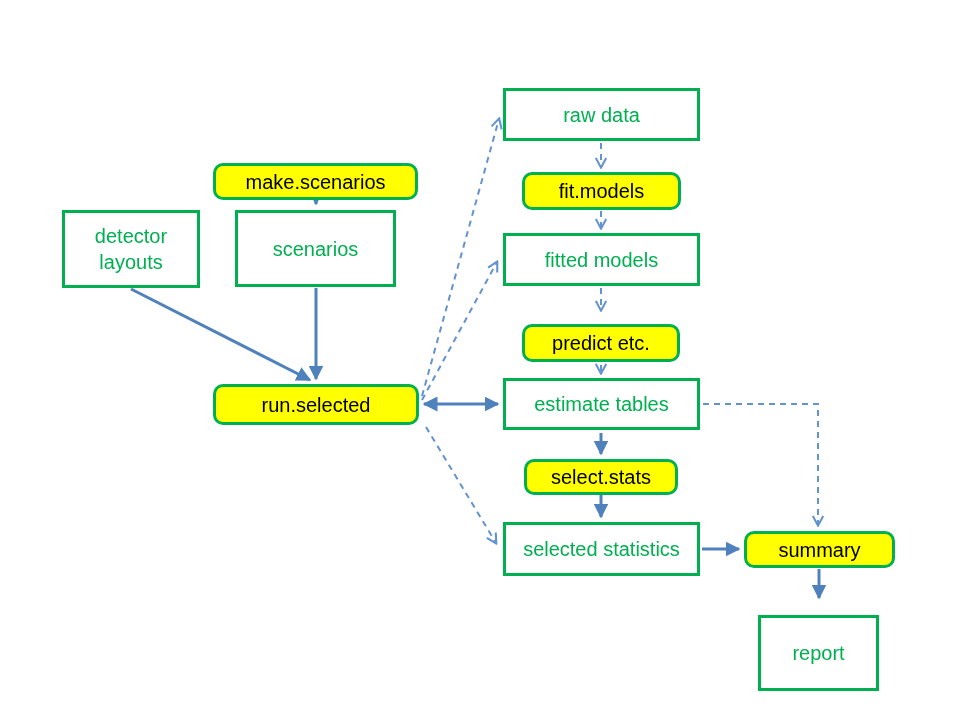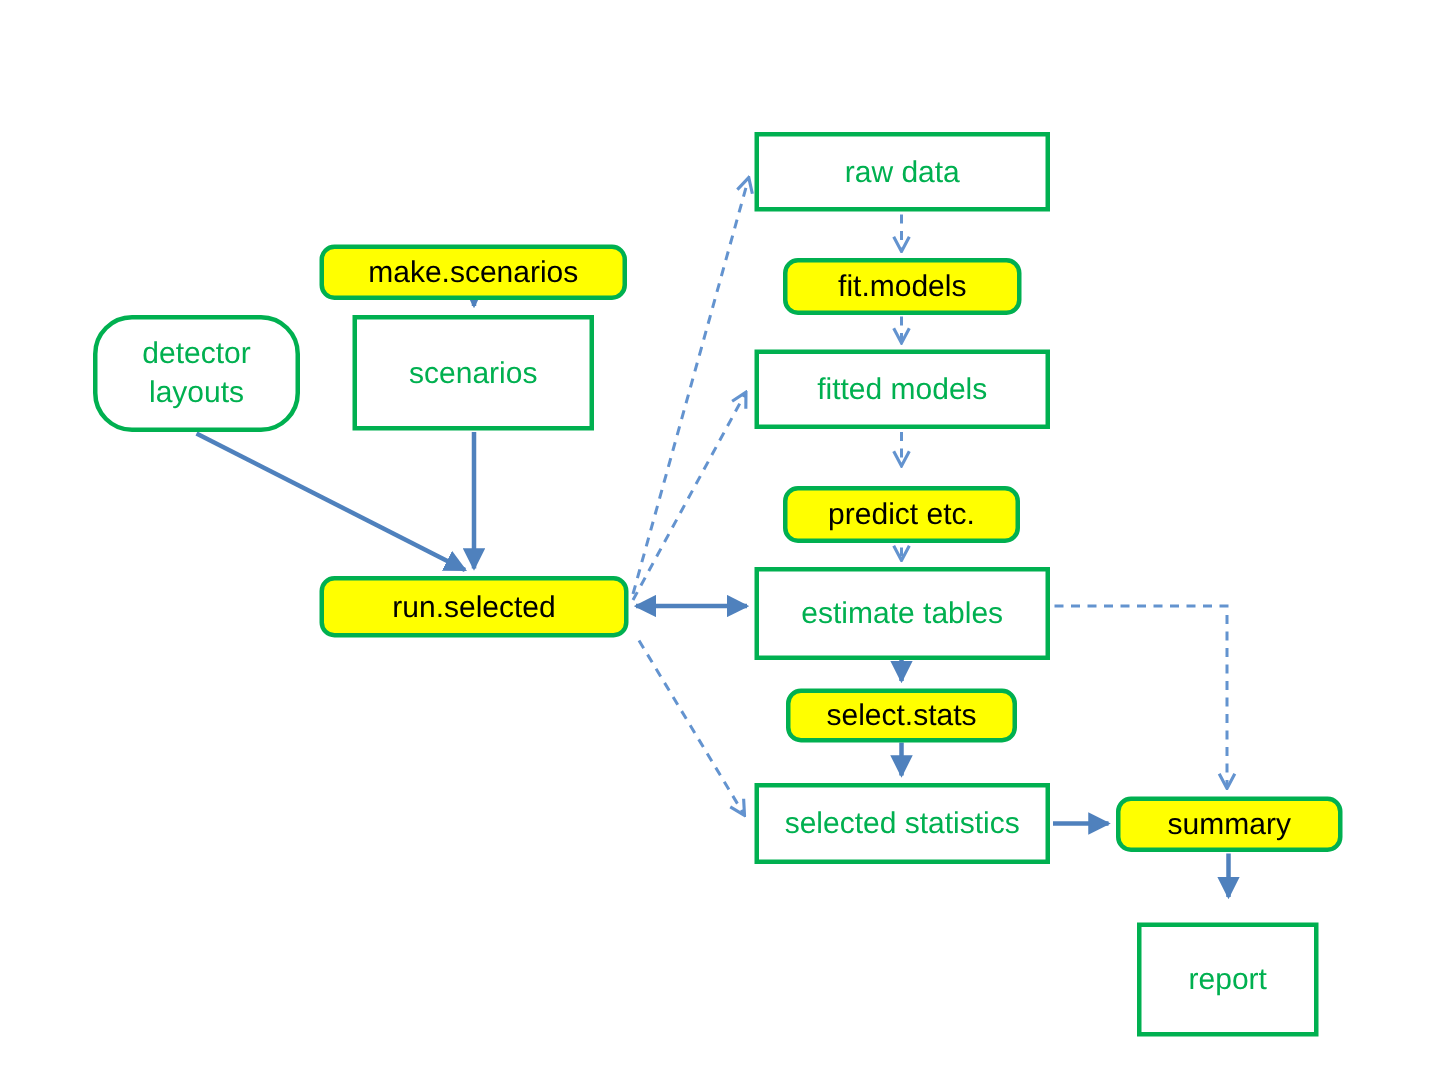--- a/index.html
+++ b/index.html
@@ -68,42 +68,42 @@
       <polyline points="601,354 601,373" fill="none" stroke="#6393CF" stroke-width="2" stroke-dasharray="6 5" marker-end="url(#ah-dashed)"></polyline>
       <polyline points="422,396 499,119" fill="none" stroke="#6393CF" stroke-width="2" stroke-dasharray="6 5" marker-end="url(#ah-dashed)"></polyline>
       <polyline points="422,400 497,262" fill="none" stroke="#6393CF" stroke-width="2" stroke-dasharray="6 5" marker-end="url(#ah-dashed)"></polyline>
       <polyline points="426,427 496,543" fill="none" stroke="#6393CF" stroke-width="2" stroke-dasharray="6 5" marker-end="url(#ah-dashed)"></polyline>
       <polyline points="703,404 818,404 818,525" fill="none" stroke="#6393CF" stroke-width="2" stroke-dasharray="6 5" marker-end="url(#ah-dashed)"></polyline>
     </svg>
   <div id="nodes">
       <div class="node function" style="left: 213px; top: 140px; width: 205px; height: 37px; margin-top: 23px;">
         <span class="label">make.scenarios</span>
       </div>
-      <div class="node data" style="left: 62px; top: 210px; width: 138px; height: 78px; border-radius: 26px;">
+      <div class="node data" style="left: 62px; top: 210px; width: 138px; height: 78px;">
         <span class="label">detector layouts</span>
       </div>
       <div class="node data" style="left: 235px; top: 210px; width: 161px; height: 77px;">
         <span class="label">scenarios</span>
       </div>
       <div class="node function" style="left: 213px; top: 384px; width: 206px; height: 41px;">
         <span class="label">run.selected</span>
       </div>
       <div class="node data" style="left: 503px; top: 88px; width: 197px; height: 53px;">
         <span class="label">raw data</span>
       </div>
       <div class="node data" style="left: 503px; top: 233px; width: 197px; height: 53px;">
         <span class="label">fitted models</span>
       </div>
       <div class="node function" style="left: 522px; top: 172px; width: 159px; height: 38px;">
         <span class="label">fit.models</span>
       </div>
       <div class="node function" style="left: 522px; top: 324px; width: 158px; height: 38px;">
         <span class="label">predict etc.</span>
       </div>
-      <div class="node data" style="left: 503px; top: 378px; width: 197px; height: 62px;">
+      <div class="node data" style="left: 503px; top: 378px; width: 197px; height: 52px;">
         <span class="label">estimate tables</span>
       </div>
       <div class="node function" style="left: 524px; top: 459px; width: 154px; height: 36px;">
         <span class="label">select.stats</span>
       </div>
       <div class="node data" style="left: 503px; top: 522px; width: 197px; height: 54px;">
         <span class="label">selected statistics</span>
       </div>
       <div class="node function" style="left: 744px; top: 531px; width: 151px; height: 37px;">
         <span class="label">summary</span>

